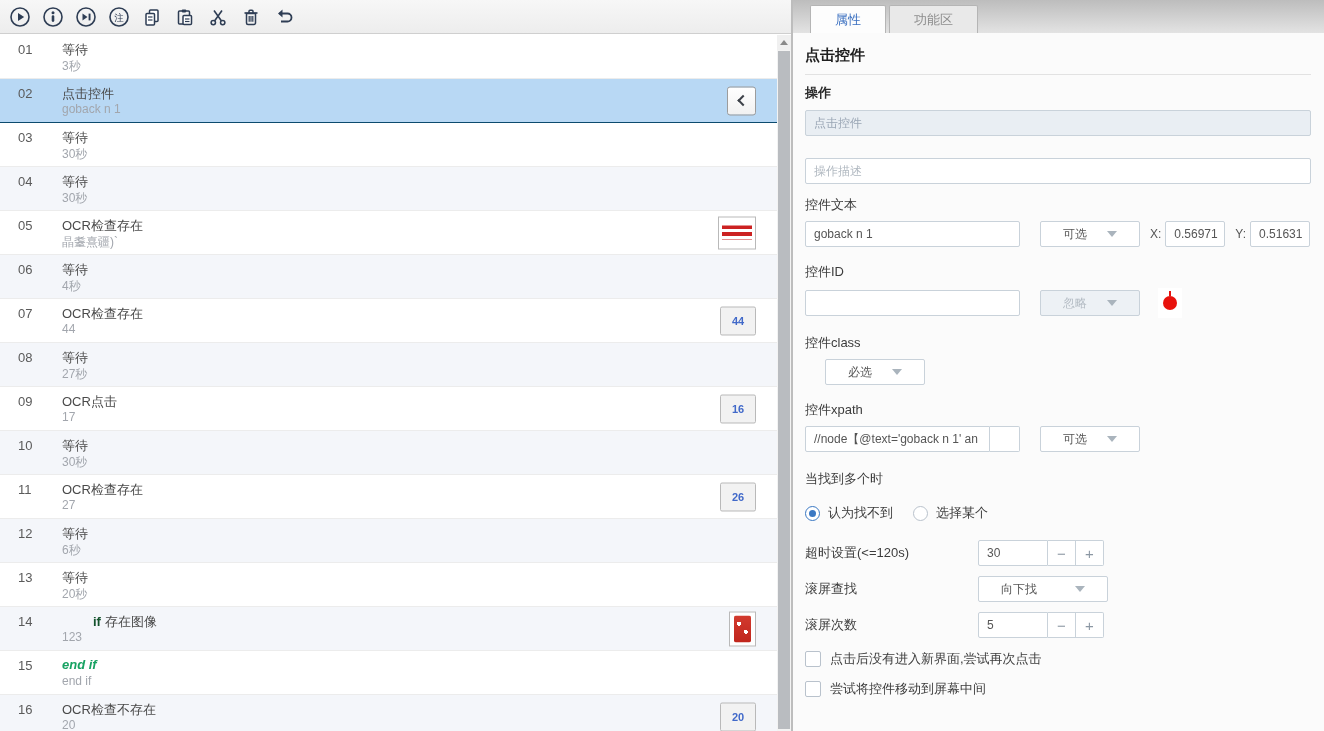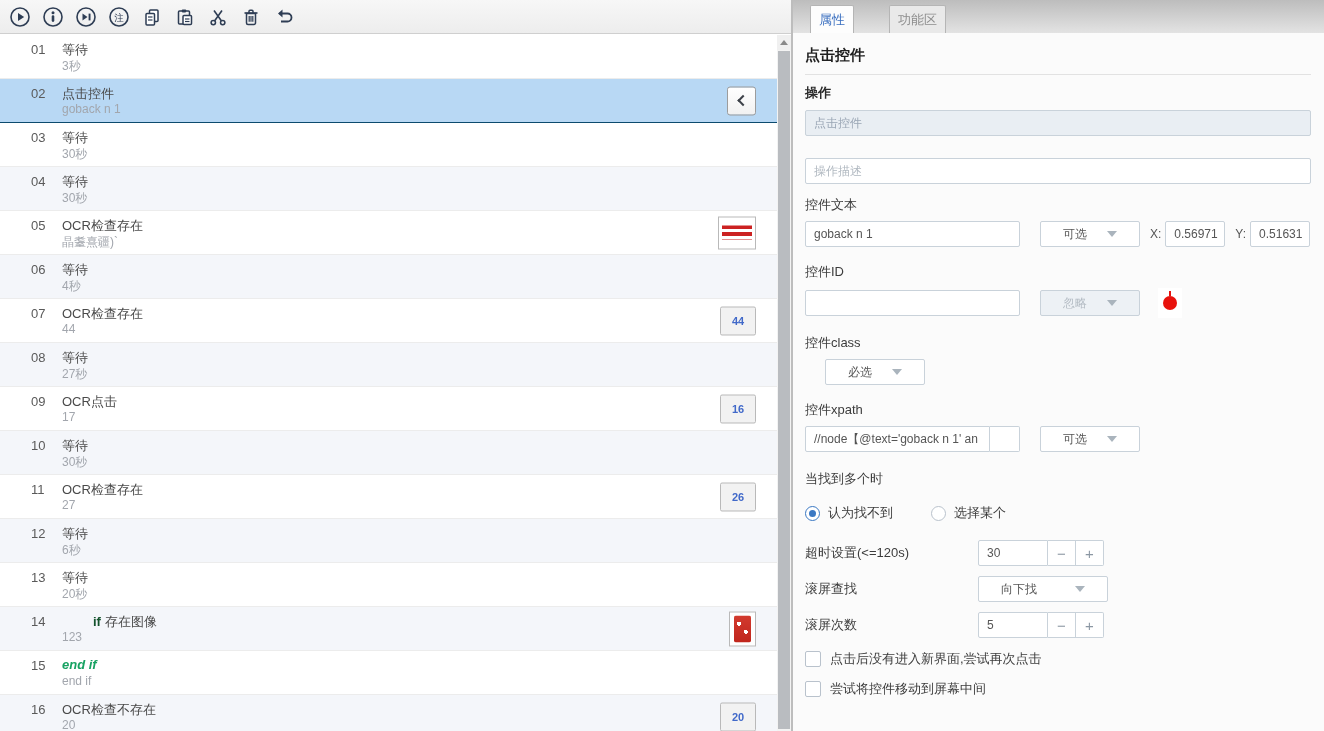--- a/index.html
+++ b/index.html
@@ -13,21 +13,21 @@
     background:linear-gradient(#f7f7f7,#ededed); border-bottom:1px solid #cfcfcf;
     display:flex; align-items:center; padding-left:8px; gap:9px; }
   .tb-icon { width:24px; height:24px; display:flex; align-items:center; justify-content:center; cursor:pointer; }
   .tb-icon svg { display:block; }
 
   .step-list { position:absolute; left:0; top:35px; width:777px; height:696px; overflow:hidden; }
   .step-row { position:relative; height:44px; border-bottom:1px solid #ececec;
     background:#fff; cursor:pointer; }
   .step-row.alt { background:#f4f6fa; }
   .step-row.selected { background:#b8d8f4; border-bottom:1px solid #0c4a6e; }
-  .step-num { position:absolute; left:31px; top:7px; font-size:13px; color:#5a5a5a; }
+  .step-num { position:absolute; left:18px; top:7px; font-size:13px; color:#5a5a5a; }
   .step-title { position:absolute; left:62px; top:6px; font-size:13px; color:#4a4a4a; white-space:nowrap; }
   .step-sub { position:absolute; left:62px; top:23px; font-size:12px; color:#a2a6ad; white-space:nowrap; }
   .kw-green { color:#14532d; font-weight:bold; margin-right:4px;margin-left:31px; }
   .title-green { color:#17a262; font-style:italic; font-weight:bold; }
 
   .row-right { position:absolute; right:21px; top:50%; transform:translateY(-50%); }
   .badge { min-width:36px; height:29px; background:#f2f2f2; border:1px solid #b9b9b9;
     border-radius:2px; color:#4169c9; font-size:11px; font-weight:bold;
     display:flex; align-items:center; justify-content:center; padding:0 6px; }
   .chevron-btn { width:29px; height:29px; background:linear-gradient(#ffffff,#f1f1f1);
@@ -48,21 +48,21 @@
   .scrollbar { position:absolute; left:777px; top:35px; width:14px; height:696px; background:#f3f3f3; }
   .sb-up { height:15px; background:#f0f0f0; display:flex; align-items:center; justify-content:center; }
   .sb-up .tri { width:0; height:0; border-left:4px solid transparent; border-right:4px solid transparent;
     border-bottom:5px solid #8a8a8a; }
   .sb-thumb { position:absolute; left:1px; top:16px; width:12px; height:678px; background:#b9bcc0; }
   .pane-divider { position:absolute; left:791px; top:0; width:2px; height:731px; background:#bdbdbd; }
 
   
   .right-pane { position:absolute; left:793px; top:0; width:531px; height:731px; background:#fbfbfb; }
   .tabbar { height:33px; background:linear-gradient(#bdbdbd,#e3e3e3); position:relative; }
-  .tab { position:absolute; bottom:0; height:28px; padding:0 8px; font-size:13px;
+  .tab { position:absolute; bottom:0; height:28px; padding:0 24px; font-size:13px;
     display:flex; align-items:center; cursor:pointer; }
   .tab.active { left:17px; background:#fdfdfd; color:#3a6fc0; border:1px solid #b5b5b5; border-bottom:none;
     border-radius:2px 2px 0 0; }
   .tab.inactive { left:96px; background:#e9e9e9; color:#8d8d8d; border:1px solid #b5b5b5; border-bottom:none;
     border-radius:2px 2px 0 0; height:28px; }
   .panel-body { padding:13px 13px 0 12px; }
 
   .panel-title { font-size:15px; font-weight:bold; color:#1f1f1f; padding-bottom:9px;
     border-bottom:1px solid #e2e2e2; margin-bottom:9px; }
   .sec-label { font-size:13px; font-weight:bold; color:#2a2a2a; margin:4px 0 8px; }
@@ -89,21 +89,21 @@
 
   .combo { display:flex;border-radius:8px; }
   .combo .inp { width:185px; border-radius:2px 0 0 2px; }
   .combo .dd-btn { width:30px; height:26px; border:1px solid #c9d2da; border-left:none;
     border-radius:0 2px 2px 0; background:#fff; display:flex; align-items:center; justify-content:center; cursor:pointer; }
 
   .pin { width:24px; height:30px; margin-left:18px; background:#fff; display:flex; align-items:center; justify-content:center; }
   .pin .dot { width:14px; height:14px; background:#e8120c; border-radius:50%; position:relative; }
   .pin .dot::before { content:""; position:absolute; left:6px; top:-5px; width:2px; height:5px; background:#e8120c; }
 
-  .radio-row { display:flex; align-items:center; gap:38px; margin:16px 0 4px; }
+  .radio-row { display:flex; align-items:center; gap:20px; margin:16px 0 4px; }
   .radio { display:flex; align-items:center; gap:8px; font-size:13px; color:#3c3c3c; cursor:pointer; }
   .radio .circ { width:15px; height:15px; border-radius:50%; border:1px solid #b9c2cc; background:#fff; position:relative; }
   .radio.sel .circ { border-color:#3a78c3; }
   .radio.sel .circ::after { content:""; position:absolute; left:3px; top:3px; width:7px; height:7px;
     border-radius:50%; background:#3a78c3; }
 
   .setting-row { display:flex; align-items:center; margin-top:10px; }
   .setting-row .s-label { width:173px; font-size:13px; color:#3c3c3c; }
   .stepper { display:flex; }
   .stepper .inp { width:70px; border-radius:2px 0 0 2px; }

